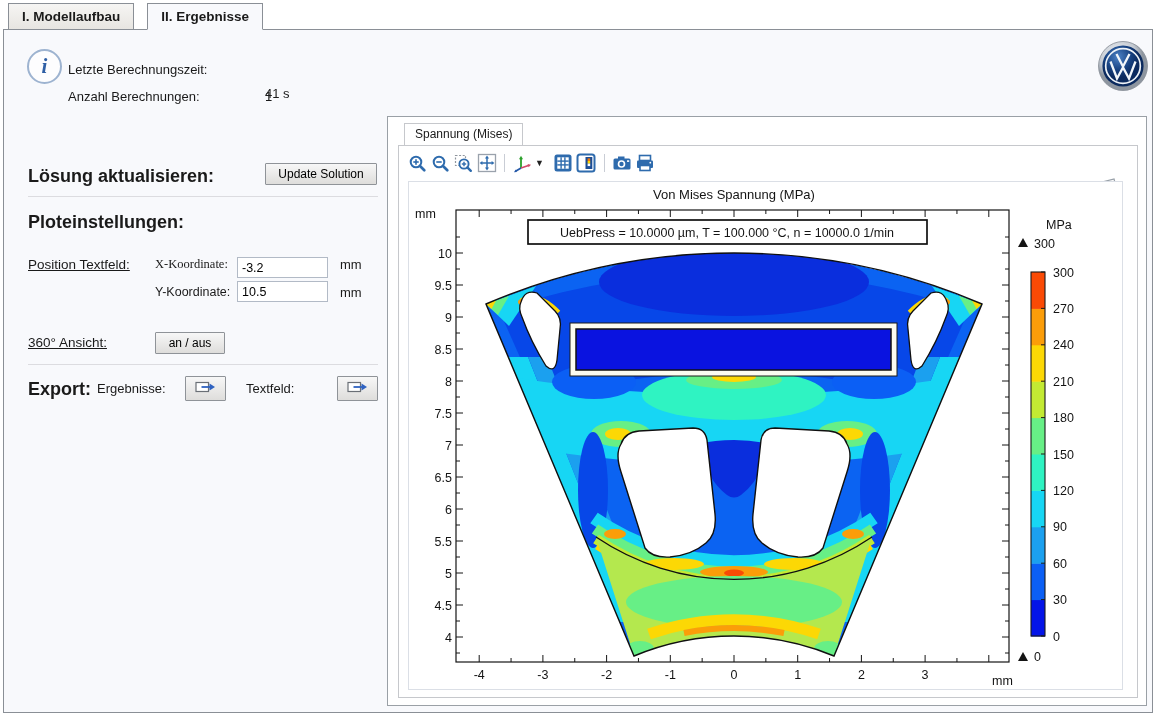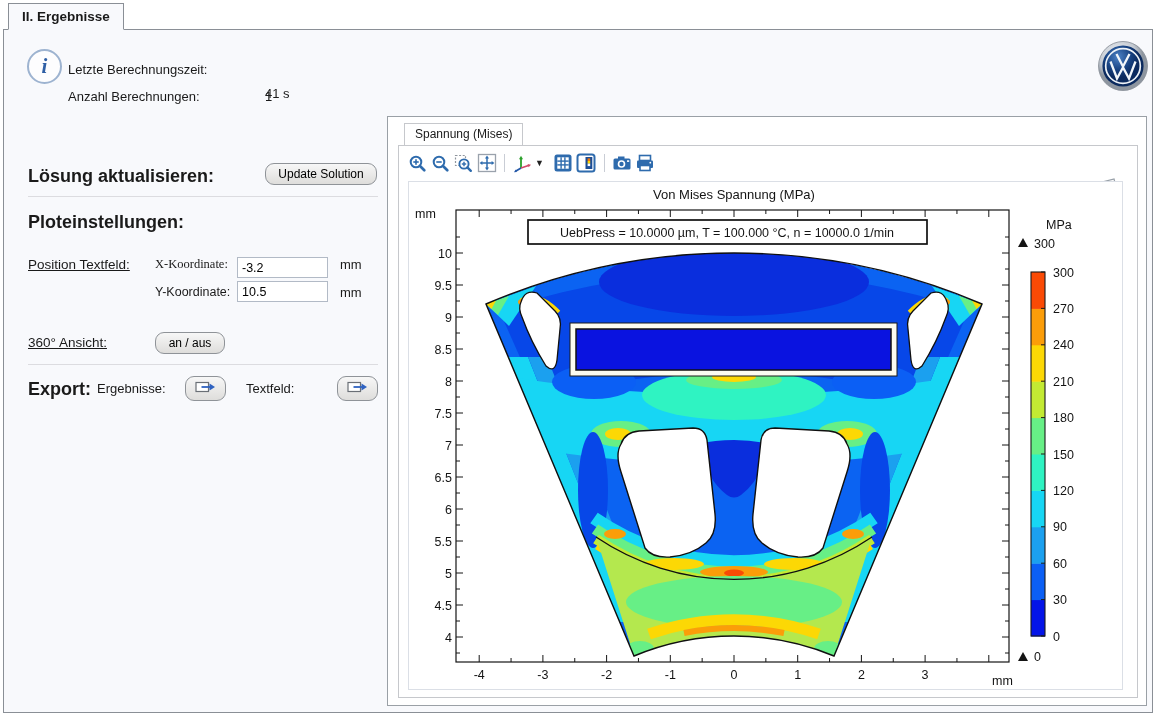--- a/index.html
+++ b/index.html
@@ -17,21 +17,21 @@
 
   
   #window-panel { left:3px; top:29px; width:1150px; height:684px;
     background:#f8f9fc; border:1px solid #8a8f96; }
 
   
   .lab { position:absolute; font-size:13px; white-space:nowrap; }
   .lab.bold { font-weight:bold; font-size:18px; }
   .lab.underline { text-decoration:underline; font-size:13.5px; }
   .divider { position:absolute; height:1px; background:#dcdce0; }
-  .btn { position:absolute; border:1px solid #8f9398; border-radius:9px; font-size:12px;
+  .btn { position:absolute; border:1px solid #8f9398; border-radius:1px; font-size:12px;
     background:linear-gradient(#f7f7f7,#dedddb); text-align:center; cursor:pointer; }
   .txt-input { position:absolute; border:1px solid #b2bac6; background:#fff; font-size:12.5px;
     padding:0 4px; font-family:"Liberation Sans",sans-serif; }
   #info-icon { left:27px; top:49px; width:35px; height:35px; border:2px solid #9db3d0; border-radius:50%;
     background:#fdfdfe; text-align:center; }
   #info-icon span { font-family:"Liberation Serif",serif; font-style:italic; font-weight:bold;
     font-size:21px; color:#2f5fa5; line-height:31px; }
 
   
   #gtabs { left:390px; top:94px; display:flex; z-index:5; }
@@ -54,20 +54,21 @@
   svg text { font-family:"Liberation Sans",sans-serif; font-size:12.5px; fill:#141414; }
   #corner-icon { left:1094px; top:176px; width:26px; height:24px; cursor:pointer; }
   #vw-logo { left:1097px; top:40px; width:52px; height:52px; }
 </style>
 </head>
 <body>
 
 <div id="stage">
 
   <div id="main-tabs" class="abs">
+    <div class="mtab">I. Modellaufbau</div>
     <div class="mtab active">II. Ergebnisse</div>
   </div>
 
   <div id="window-panel" class="abs"></div>
 
   <div id="info-icon" class="abs"><span>i</span></div>
   <div class="lab" style="left:68px; top:62px;">Letzte Berechnungszeit:</div>
   <div class="lab" style="left:265px; top:46px;margin-top:40px;">41 s</div>
   <div class="lab" style="left:68px; top:89px;">Anzahl Berechnungen:</div>
   <div class="lab" style="left:265px; top:89px;">1</div>

